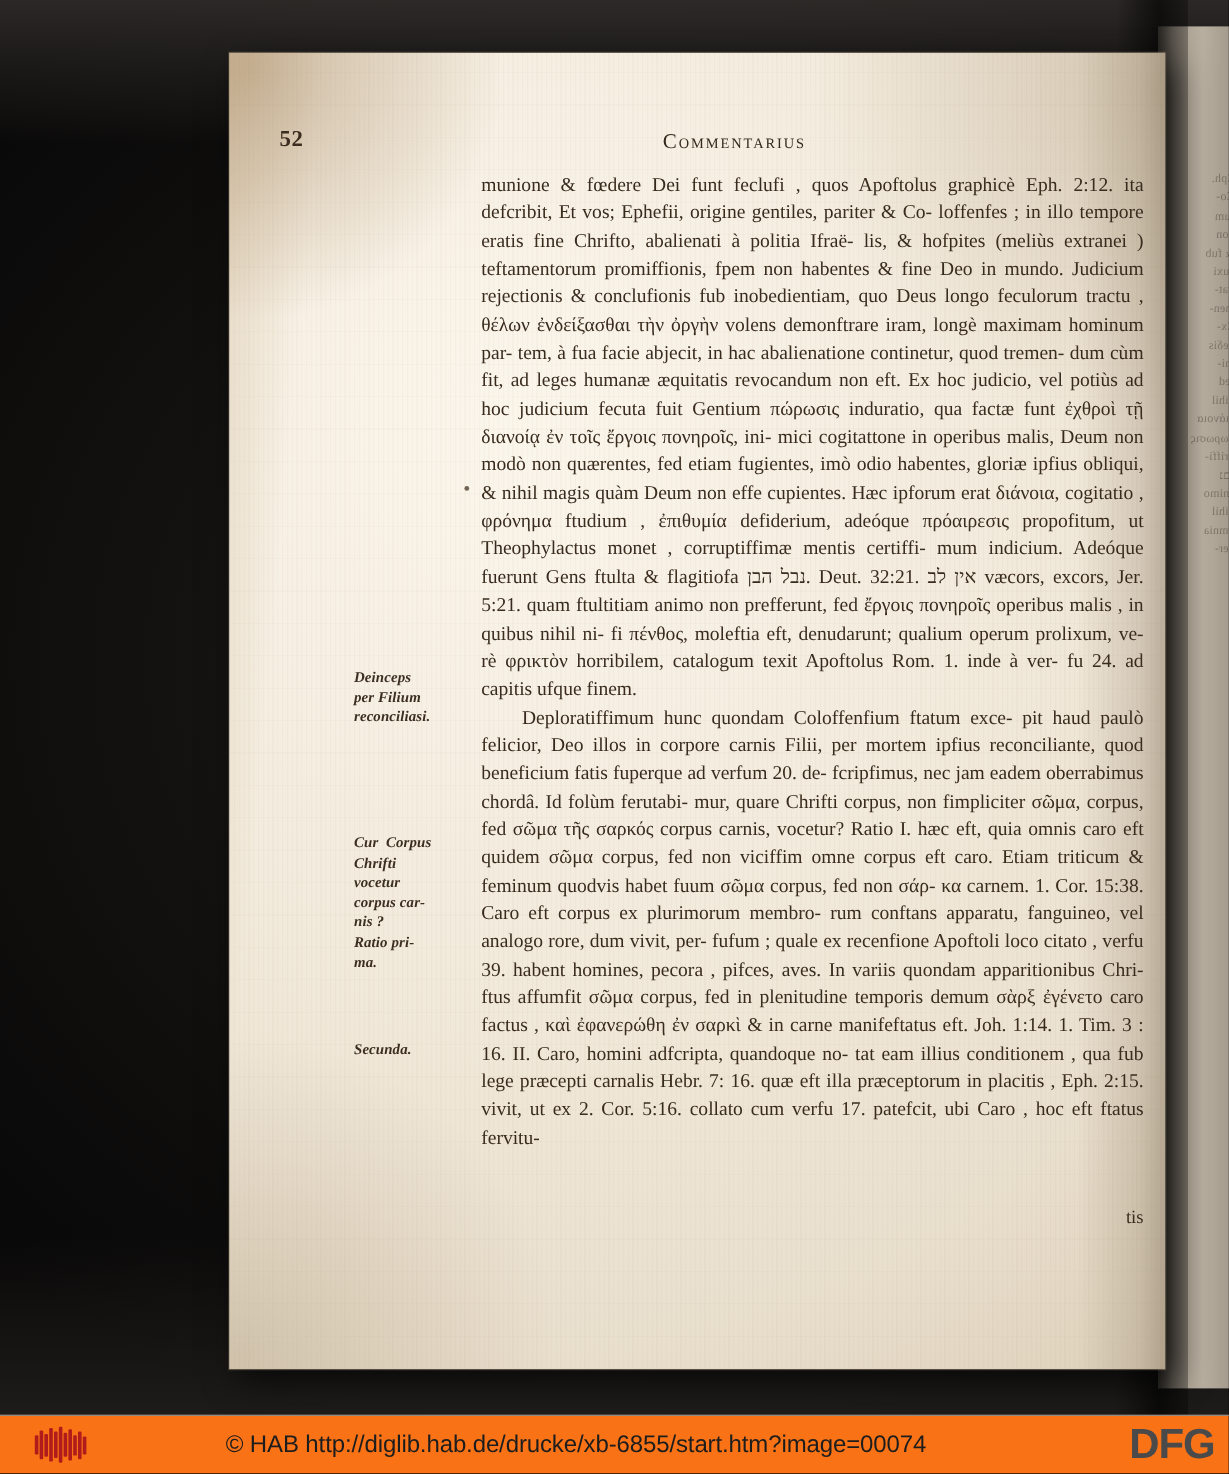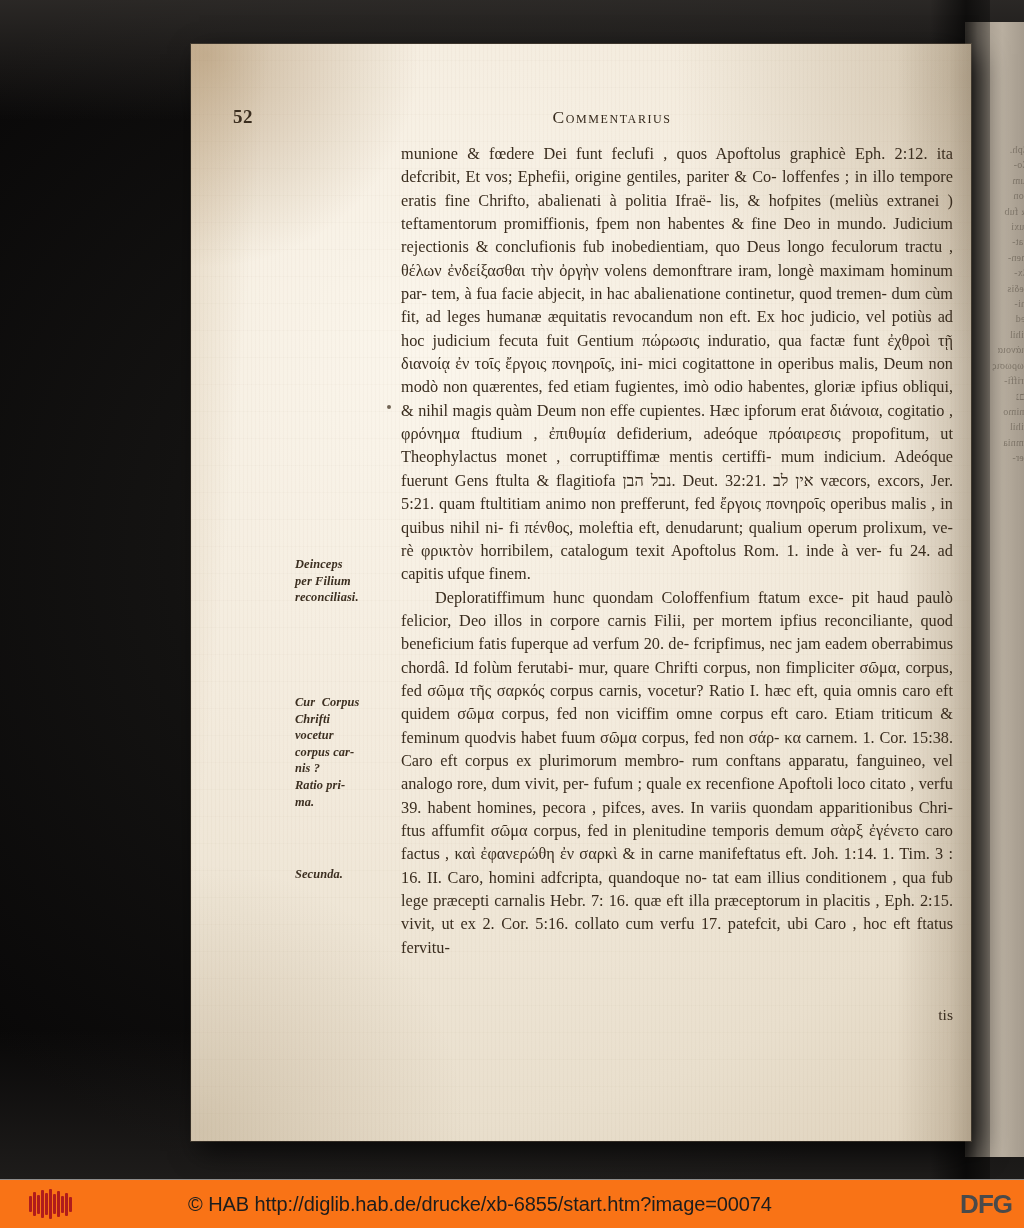--- a/index.html
+++ b/index.html
@@ -226,21 +226,21 @@
     color: #1d1d1d;
     letter-spacing: -.1px;
     padding-right: 40px;
   }
   .footer-dfg {
     width: 108px;
     padding-right: 12px;
     text-align: right;
     font-family: "Liberation Sans", sans-serif;
     font-weight: 700;
-    font-size: 26px;
+    font-size: 35px;
     letter-spacing: -1px;
     color: #4a4a4a;
   }
 </style>
 </head>
 <body>
 
 <div id="viewer">
 
   <div class="scan-backdrop"></div>

